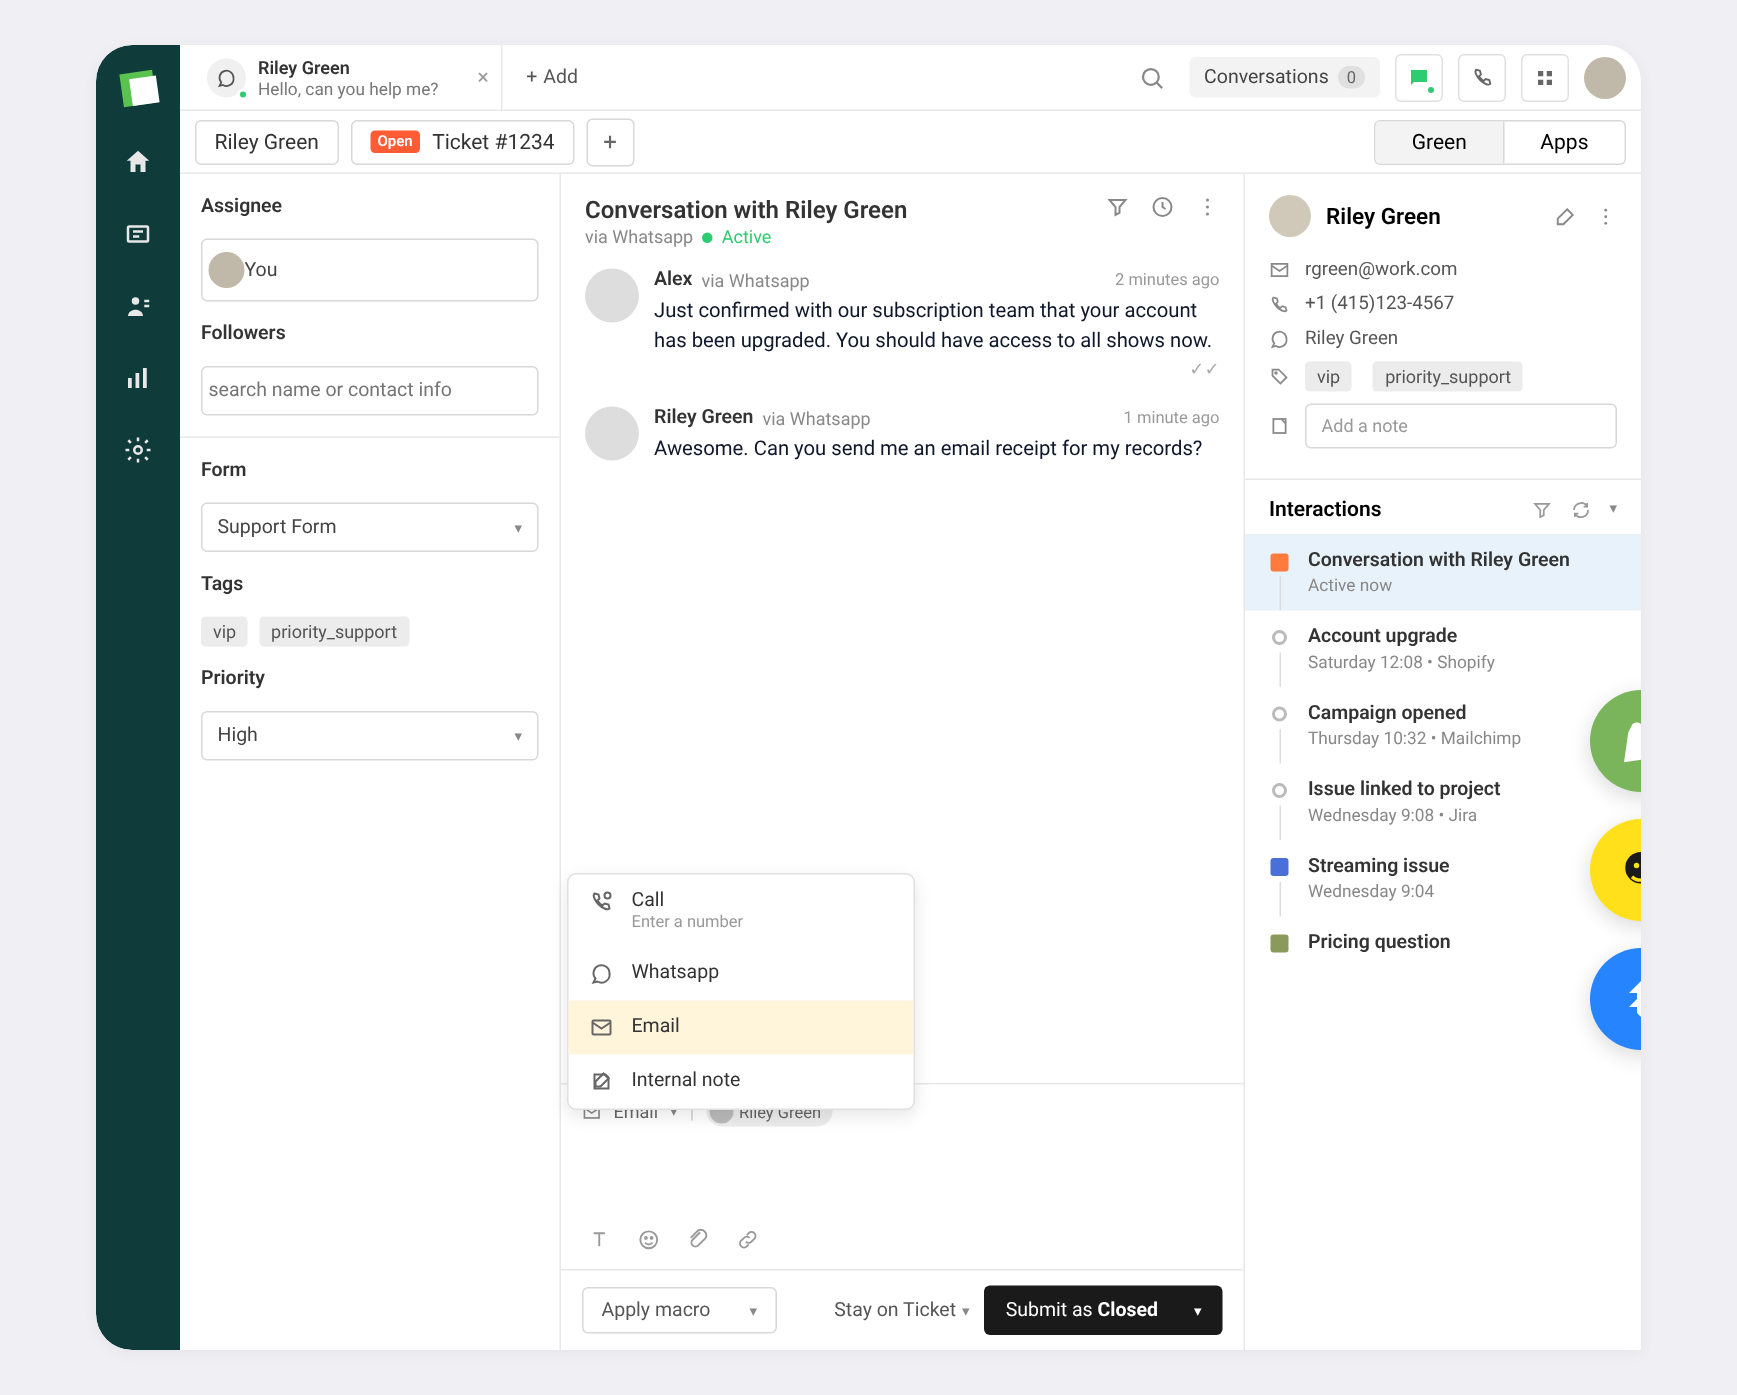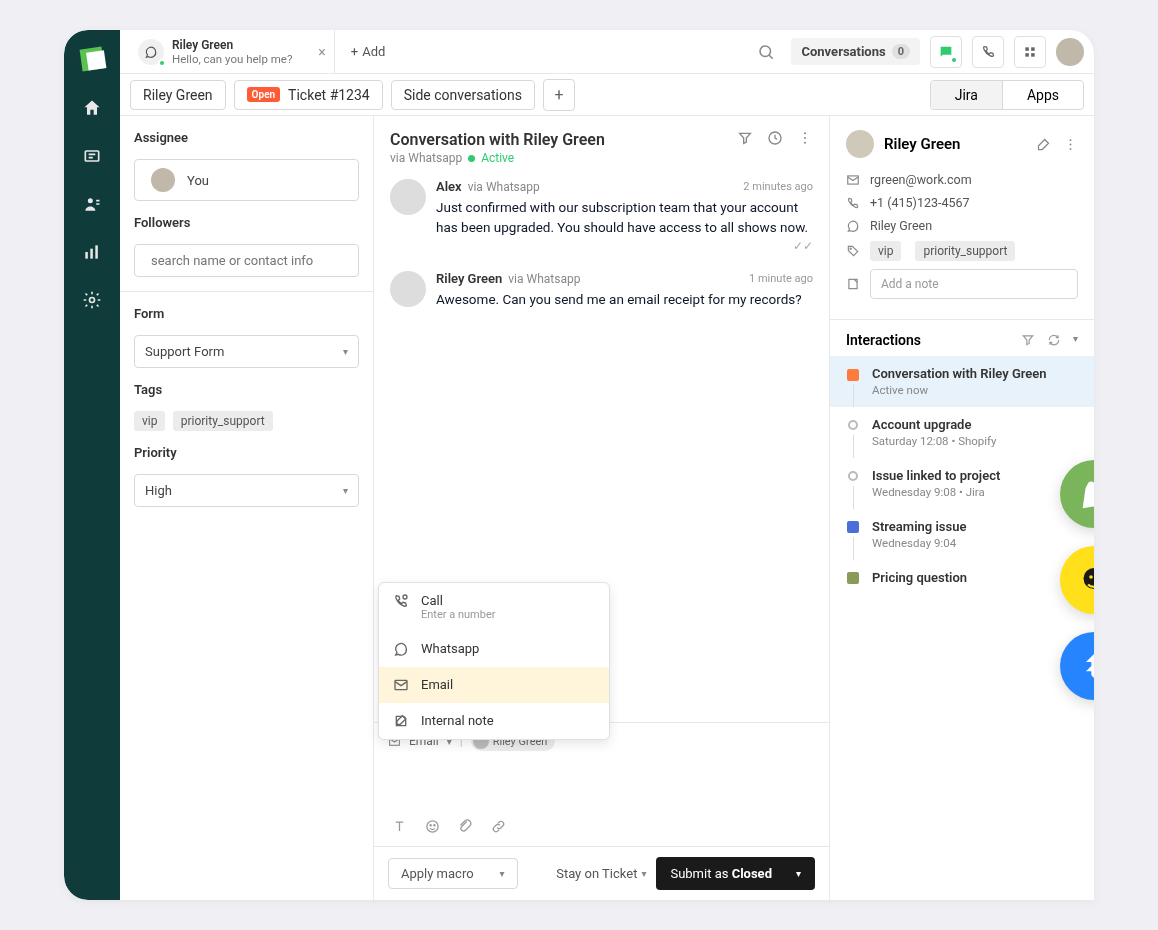--- a/index.html
+++ b/index.html
@@ -11,40 +11,40 @@
 .nav-icon { width: 20px; height: 20px; color: #e8e8e8; cursor: pointer; }
 .main { flex: 1; display: flex; flex-direction: column; }
 .topbar { height: 44px; display: flex; align-items: center; padding: 0 10px; border-bottom: 1px solid #e8e8e8; gap: 8px; }
 .active-tab { display:flex; align-items:center; gap:8px; padding:4px 8px; border-right:1px solid #e8e8e8; height:100%; }
 .wa-icon { width:26px; height:26px; border-radius:50%; background:#f0f0f0; display:flex; align-items:center; justify-content:center; color:#555; position:relative; }
 .status-dot { width:8px; height:8px; border-radius:50%; background:#2ecc71; border:2px solid #fff; position:absolute; bottom:-2px; right:-2px; }
 .tabinfo .name { font-size:12px; font-weight:600; color:#333; }
 .tabinfo .sub { font-size:11.5px; color:#777; }
 .tab-close { color:#999; font-size:14px; cursor:pointer; margin-left:18px; }
 .add-btn { display:flex; align-items:center; gap:4px; font-size:13px; color:#555; cursor:pointer; padding:4px 8px; }
-.topbar-right { margin-left:auto; display:flex; align-items:center; gap:10px;font-weight:bold; }
+.topbar-right { margin-left:auto; display:flex; align-items:center; gap:10px; }
 .search-ico { width:18px; height:18px; color:#888; cursor:pointer; margin-right:6px; }
 .conv-btn { background:#f3f3f3; border-radius:4px; padding:6px 10px; font-size:13px; color:#444; display:flex; align-items:center; gap:6px; cursor:pointer; }
 .badge-count { background:#e0e0e0; color:#666; border-radius:10px; padding:1px 6px; font-size:11px; }
 .icon-box { width:32px; height:32px; border:1px solid #e0e0e0; border-radius:4px; display:flex; align-items:center; justify-content:center; color:#666; cursor:pointer; }
 .icon-box.green { color:#2ecc71; position:relative; }
 .avatar-sm { width:28px; height:28px; border-radius:50%; background:#c0b8a8; }
 .subtabs { height:42px; display:flex; align-items:center; padding:0 10px; gap:8px; border-bottom:1px solid #e8e8e8; }
 .subtab { border:1px solid #d8d8d8; border-radius:4px; padding:6px 12px; font-size:14px; color:#333; cursor:pointer; background:#fff; }
 .subtab.with-badge { display:flex; align-items:center; gap:8px; }
 .open-badge { background:#ff5c35; color:#fff; font-size:10px; padding:2px 5px; border-radius:3px; font-weight:600; }
 .plus-tab { width:32px; height:32px; border:1px solid #d8d8d8; border-radius:4px; display:flex; align-items:center; justify-content:center; color:#666; cursor:pointer; }
 .right-tabs { margin-left:auto; display:flex; border:1px solid #d8d8d8; border-radius:4px; overflow:hidden; }
 .right-tab { padding:6px 24px; font-size:14px; cursor:pointer; }
 .right-tab.active { background:#f3f3f3; }
 .right-tab + .right-tab { border-left:1px solid #d8d8d8; }
 .content { flex:1; display:flex; overflow:hidden; }
 .left-panel { width:254px; border-right:1px solid #e8e8e8; padding:14px; display:flex; flex-direction:column; gap:14px; font-size:13px; }
 .section-label { font-weight:600; color:#333; font-size:13px; }
-.input-box { border:1px solid #d8d8d8; border-radius:4px; padding:8px 16px; display:flex; align-items:center; gap:12px; color:#444; }
+.input-box { border:1px solid #d8d8d8; border-radius:4px; padding:8px 4px; display:flex; align-items:center; gap:0; color:#444; }
 .input-box input { border:none; outline:none; width:100%; font-size:13px; }
 .select-box { border:1px solid #d8d8d8; border-radius:4px; padding:8px 10px; display:flex; align-items:center; justify-content:space-between; cursor:pointer; color:#444; }
 .tag-pill { background:#ececec; border-radius:3px; padding:3px 8px; font-size:12px; color:#555; display:inline-block; margin-right:4px; }
 .hr { height:1px; background:#e8e8e8; margin:0 -14px; }
 .center-panel { flex:1; display:flex; flex-direction:column; border-right:1px solid #e8e8e8; position:relative; }
 .conv-header { padding:14px 16px 10px; display:flex; align-items:flex-start; justify-content:space-between; }
 .conv-title { font-size:16px; font-weight:600; color:#333; }
 .conv-sub { font-size:12px; color:#888; margin-top:2px; display:flex; align-items:center; gap:6px; }
 .green-dot { width:7px; height:7px; border-radius:50%; background:#2ecc71; display:inline-block; }
 .conv-icons { display:flex; gap:14px; color:#888; }
@@ -189,24 +189,23 @@
         <div class="avatar-sm"></div>
       </div>
     </div>
 
     <div class="subtabs">
       <div class="subtab">Riley Green</div>
       <div class="subtab with-badge">
         <span class="open-badge">Open</span>
         <span>Ticket #1234</span>
       </div>
-      <div class="subtab">Side conversations</div>
       <div class="plus-tab">+</div>
       <div class="right-tabs">
-        <div class="right-tab active">Jira</div>
+        <div class="right-tab active">Green</div>
         <div class="right-tab">Apps</div>
       </div>
     </div>
 
     <div class="content">
 
       <div class="left-panel">
         <div class="section-label">Assignee</div>
         <div class="input-box">
           <div class="avatar-sm" style="width:24px;height:24px;"></div>
@@ -444,20 +443,30 @@
               </div>
             </div>
             <div class="t-item">
               <div class="t-marker">
                 <div class="t-dot"></div>
                 <div class="t-line"></div>
               </div>
               <div class="t-body">
                 <div class="t-title">Account upgrade</div>
                 <div class="t-sub">Saturday 12:08 • Shopify</div>
+              </div>
+            </div>
+            <div class="t-item">
+              <div class="t-marker">
+                <div class="t-dot"></div>
+                <div class="t-line"></div>
+              </div>
+              <div class="t-body">
+                <div class="t-title">Campaign opened</div>
+                <div class="t-sub">Thursday 10:32 • Mailchimp</div>
               </div>
             </div>
             <div class="t-item">
               <div class="t-marker">
                 <div class="t-dot"></div>
                 <div class="t-line"></div>
               </div>
               <div class="t-body">
                 <div class="t-title">Issue linked to project</div>
                 <div class="t-sub">Wednesday 9:08 • Jira</div>

